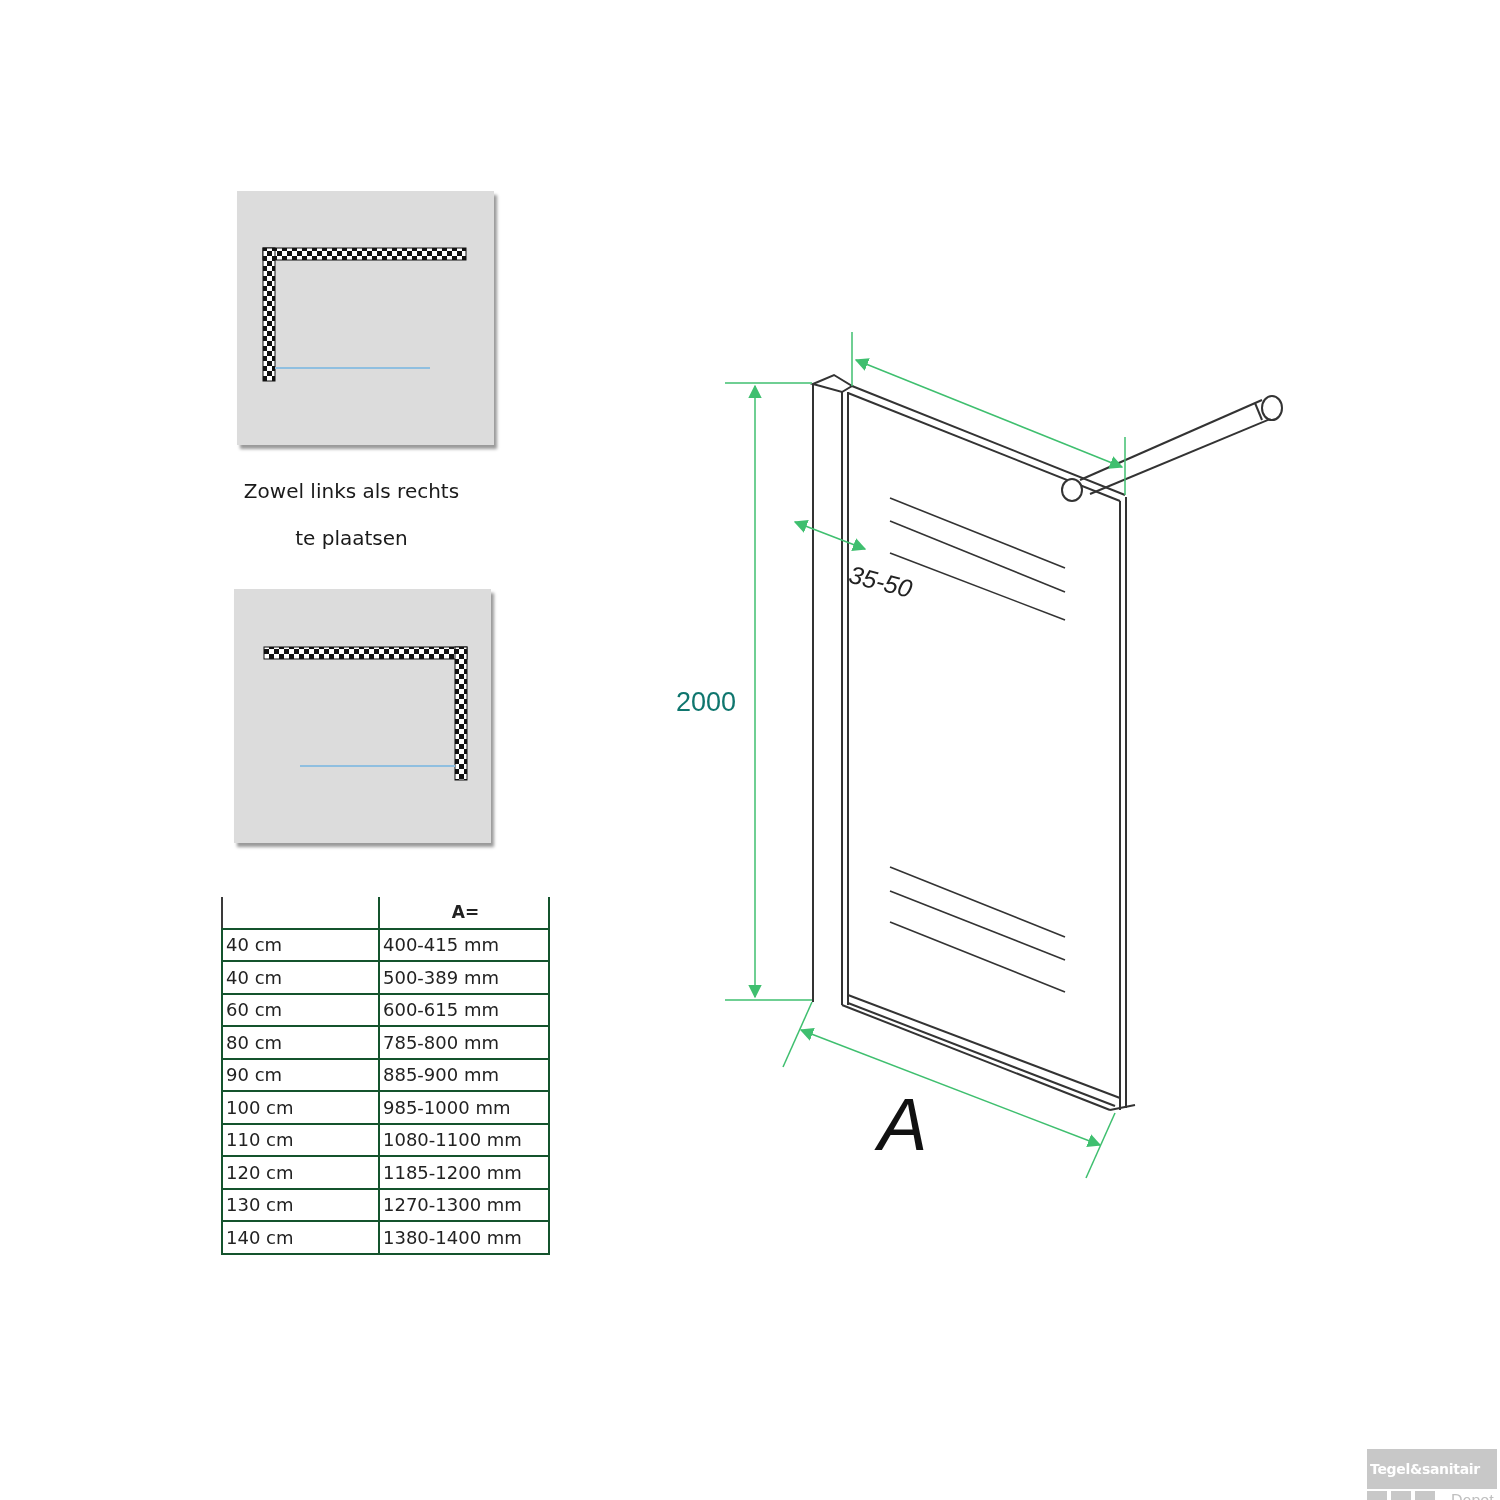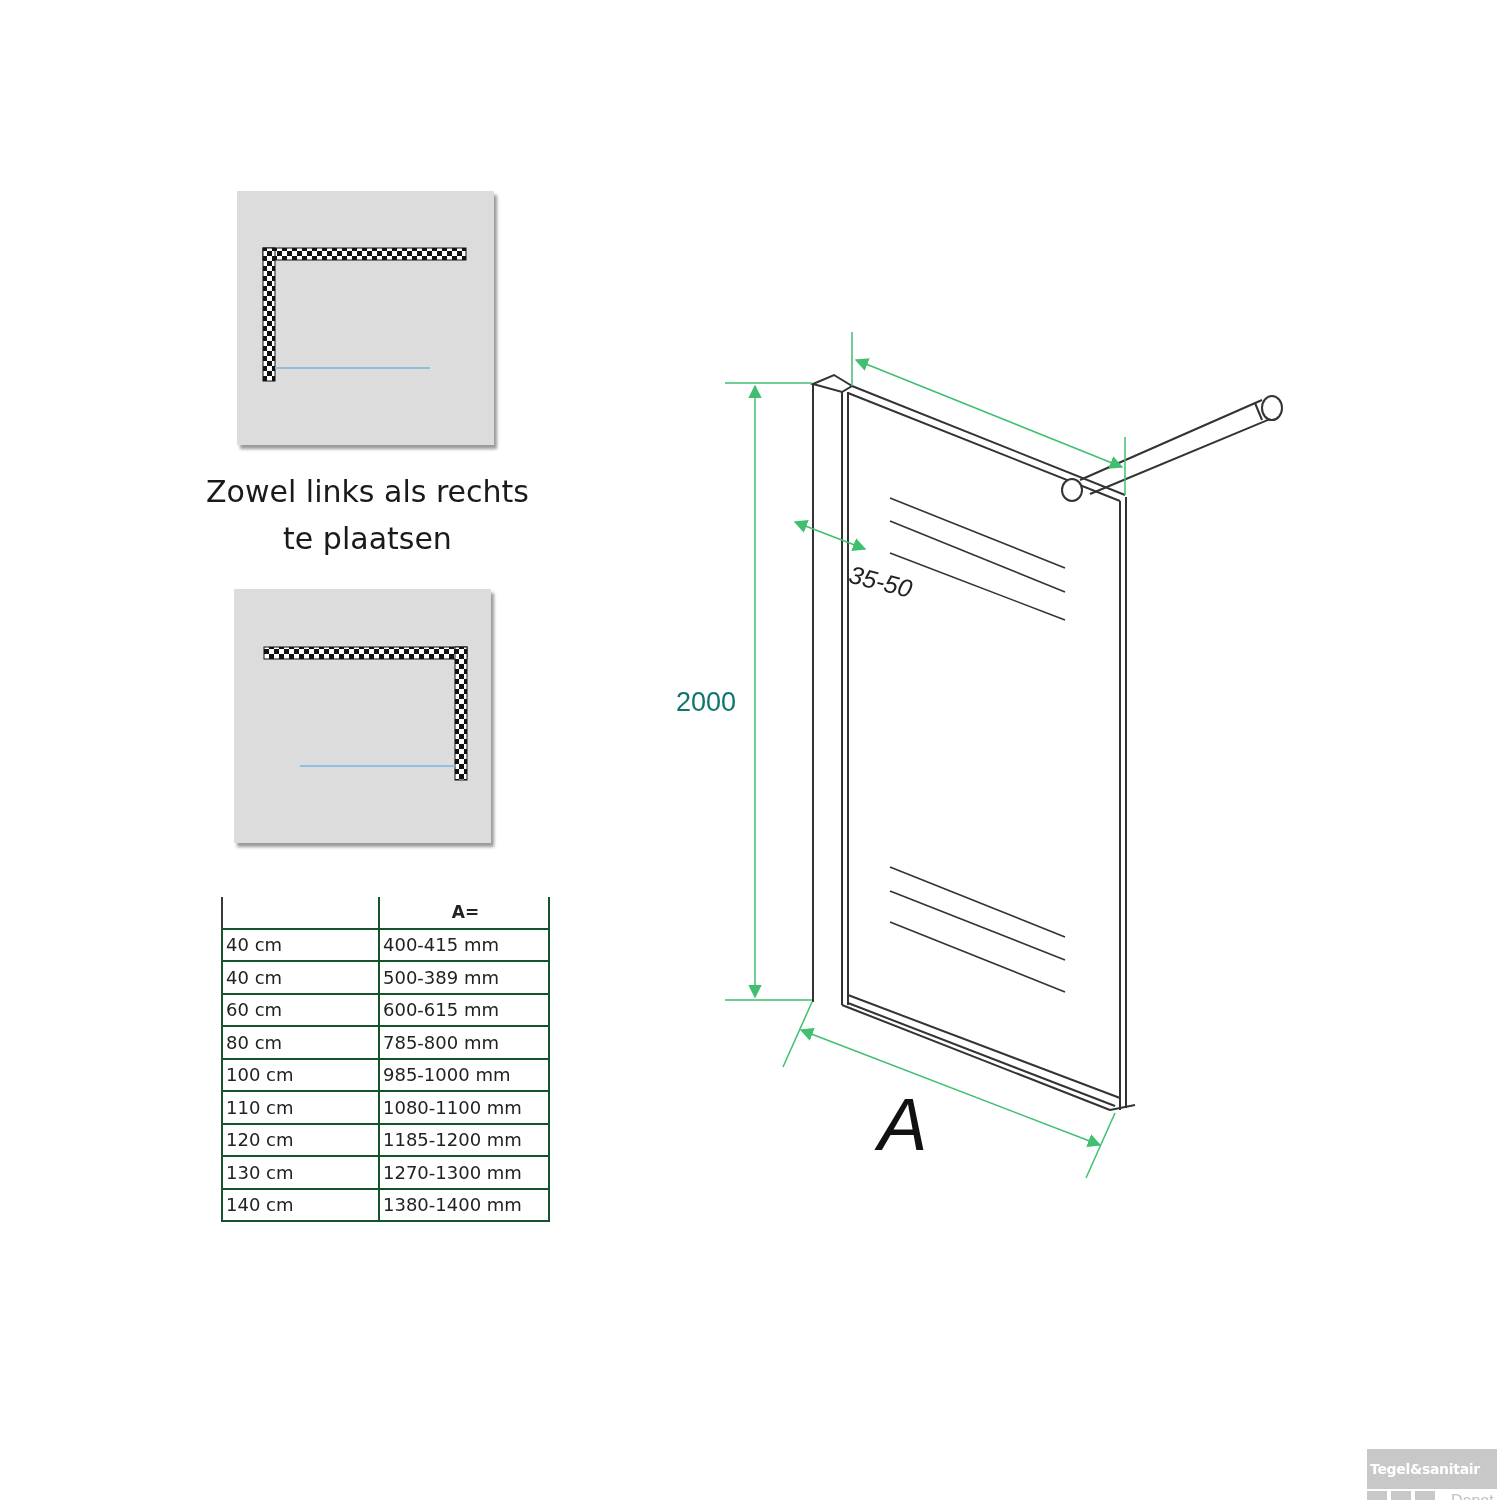--- a/index.html
+++ b/index.html
@@ -1,19 +1,19 @@
 <!DOCTYPE html>
 <html><head>
 <meta charset="utf-8">
 <style>
   html, body { margin:0; padding:0; background:#ffffff; }
   body { width:1500px; height:1500px; position:relative; overflow:hidden; font-family:"Liberation Sans", sans-serif; color:#222; }
   .plan { position:absolute; background:#dcdcdc; box-shadow: 3px 4px 3px #9a9a9a; }
   .plan svg { position:absolute; left:0; top:0; }
-  .caption { position:absolute; left:170px; width:395px; text-align:center; font-family:"DejaVu Sans", sans-serif; font-size:30px; line-height:47px; color:#1a1a1a; }
+  .caption { position:absolute; left:154px; width:395px; text-align:center; font-family:"DejaVu Sans", sans-serif; font-size:20px; line-height:47px; color:#1a1a1a; }
   table.sizes { position:absolute; left:221px; top:897px; border-collapse:collapse; font-family:"DejaVu Sans", sans-serif; font-size:18px; color:#222; }
   table.sizes td, table.sizes th { border:2px solid #14532d; height:30.5px; padding:0 0 0 3px; text-align:left; font-weight:normal; }
   table.sizes th { text-align:center; font-weight:bold; font-size:17px; border-top:none; }
   table.sizes th:first-child { border-left:2px solid #3a3a3a; }
   table.sizes td.c1 { width:152px; }
   table.sizes td.c2 { width:165px; }
   .drawing { position:absolute; left:0; top:0; }
   .logo { position:absolute; left:1367px; top:1449px; width:130px; }
   .logo .top { background:#c8c8c8; color:#fff; font-family:"DejaVu Sans", sans-serif; font-weight:bold; font-size:14px; padding:12px 3px; letter-spacing:-0.3px; }
   .logo .bottom { display:flex; align-items:center; gap:4px; margin-top:2px; }
@@ -67,20 +67,24 @@
         <td class="c1">40 cm</td>
         <td class="c2">500-389 mm</td>
       </tr>
     <tr>
         <td class="c1">60 cm</td>
         <td class="c2">600-615 mm</td>
       </tr>
     <tr>
         <td class="c1">80 cm</td>
         <td class="c2">785-800 mm</td>
+      </tr>
+    <tr>
+        <td class="c1">90 cm</td>
+        <td class="c2">885-900 mm</td>
       </tr>
     <tr>
         <td class="c1">100 cm</td>
         <td class="c2">985-1000 mm</td>
       </tr>
     <tr>
         <td class="c1">110 cm</td>
         <td class="c2">1080-1100 mm</td>
       </tr>
     <tr>

